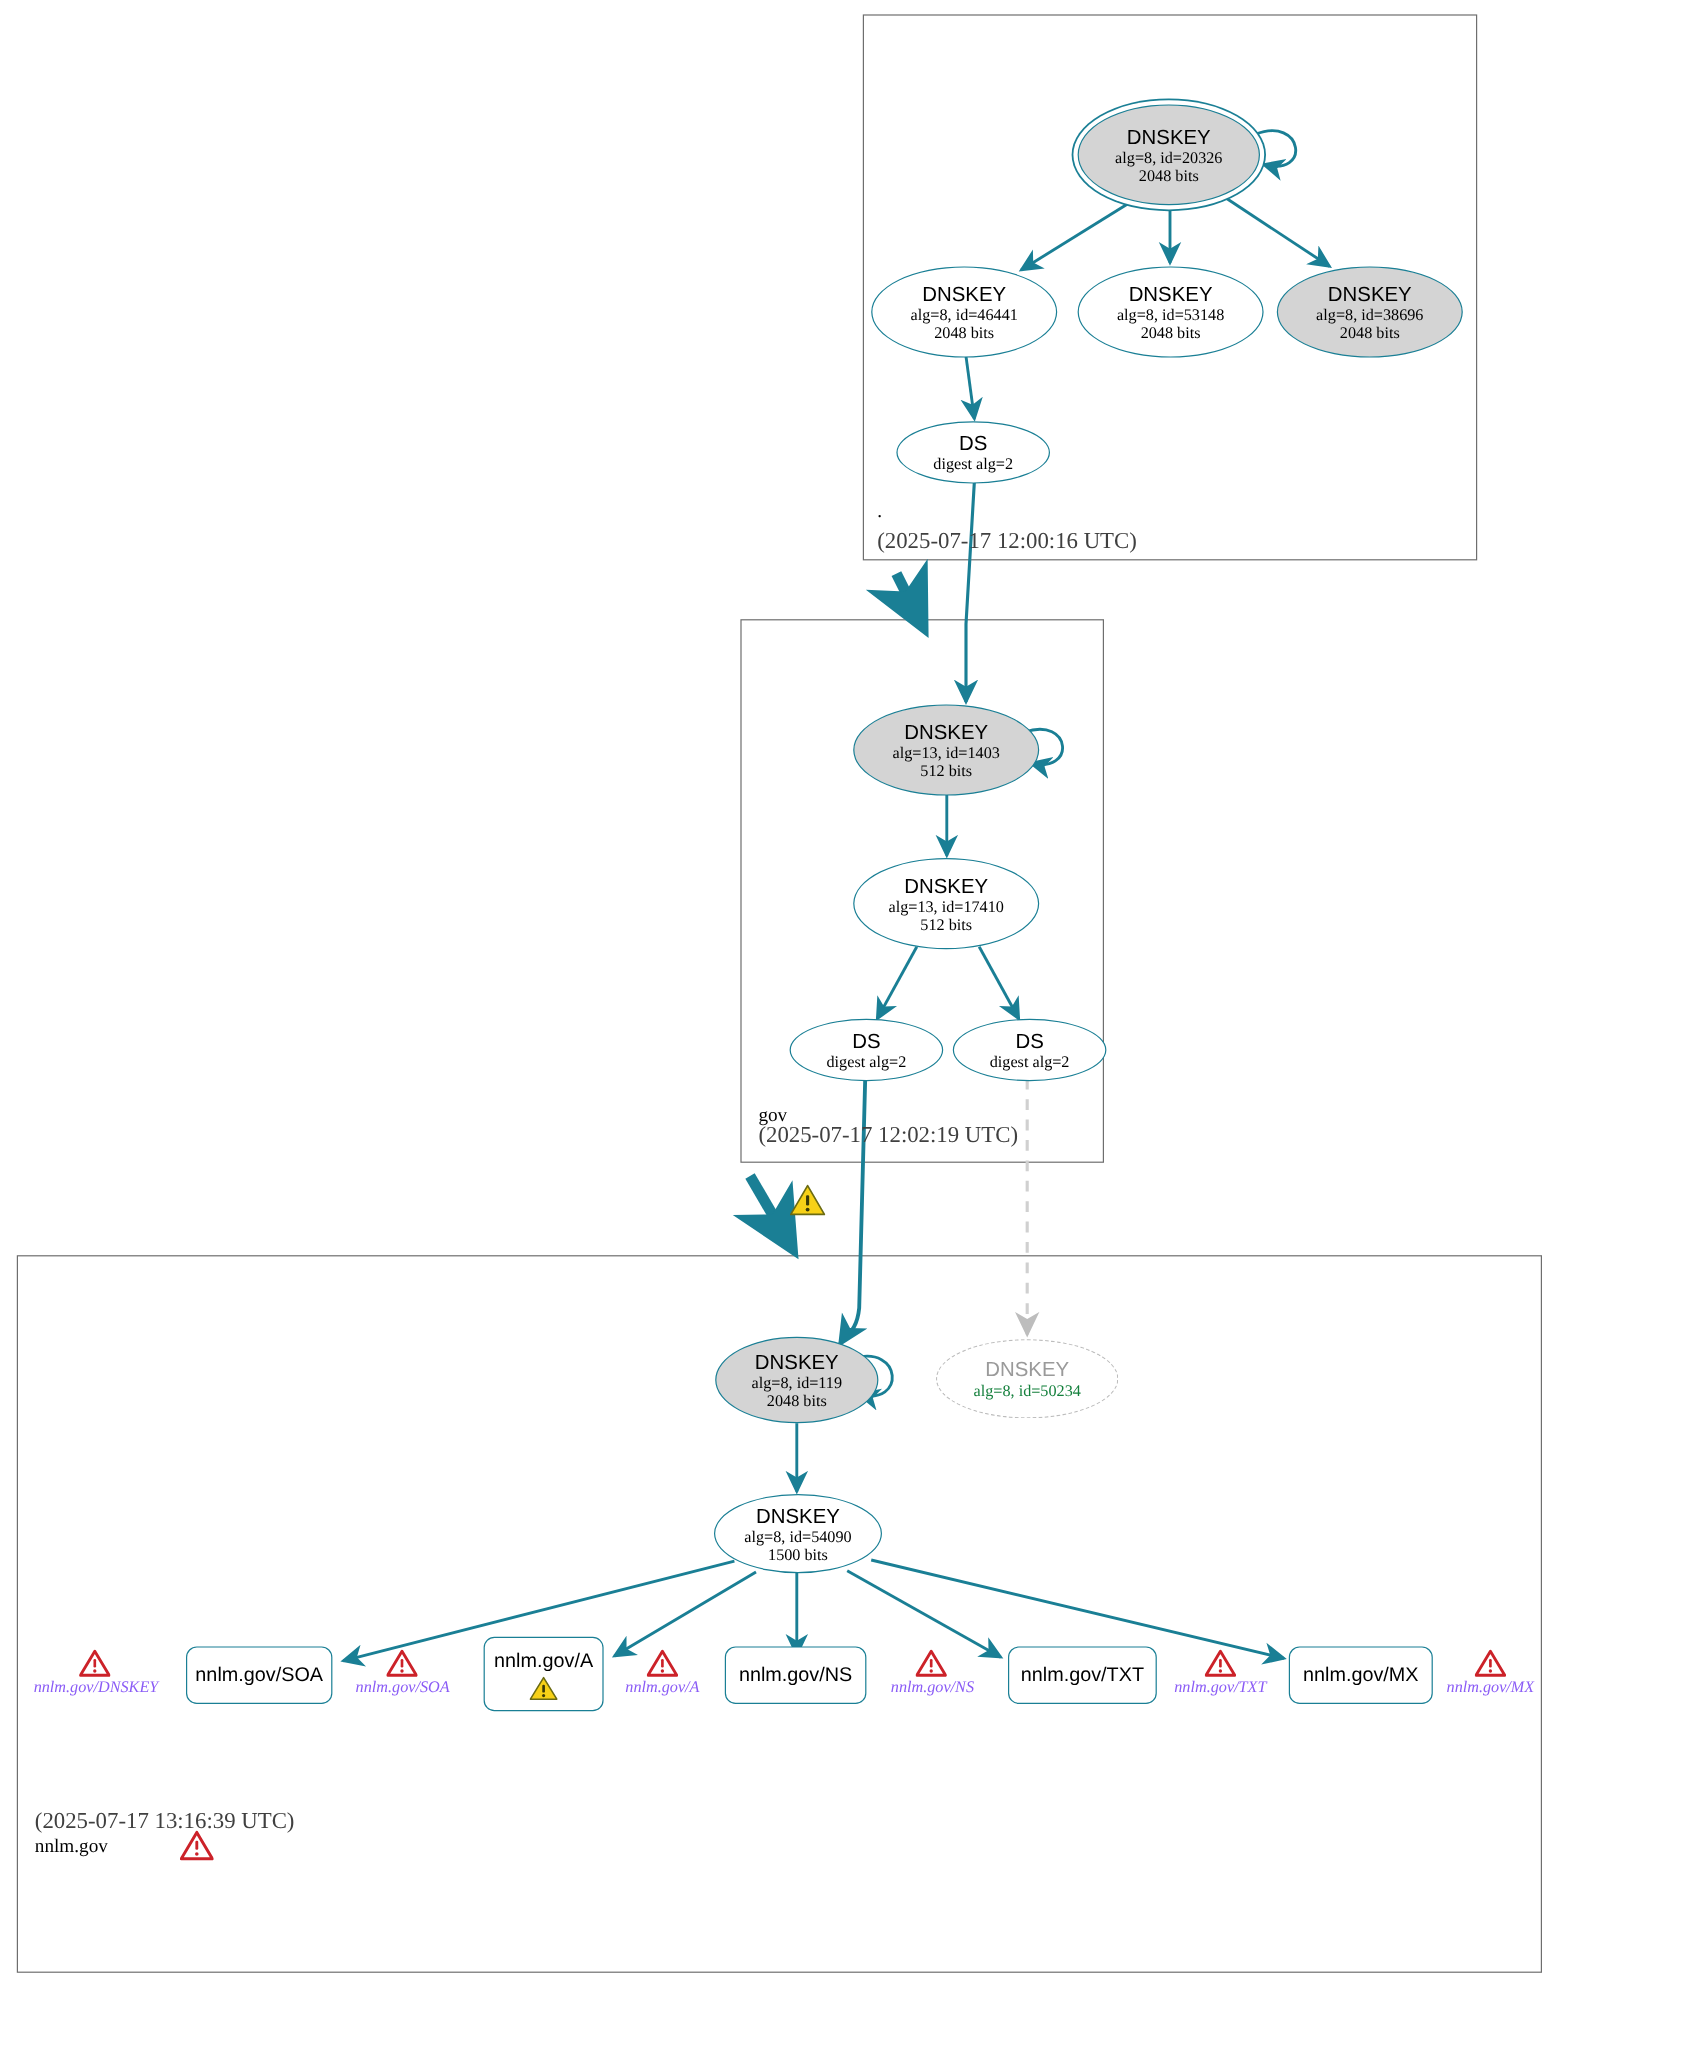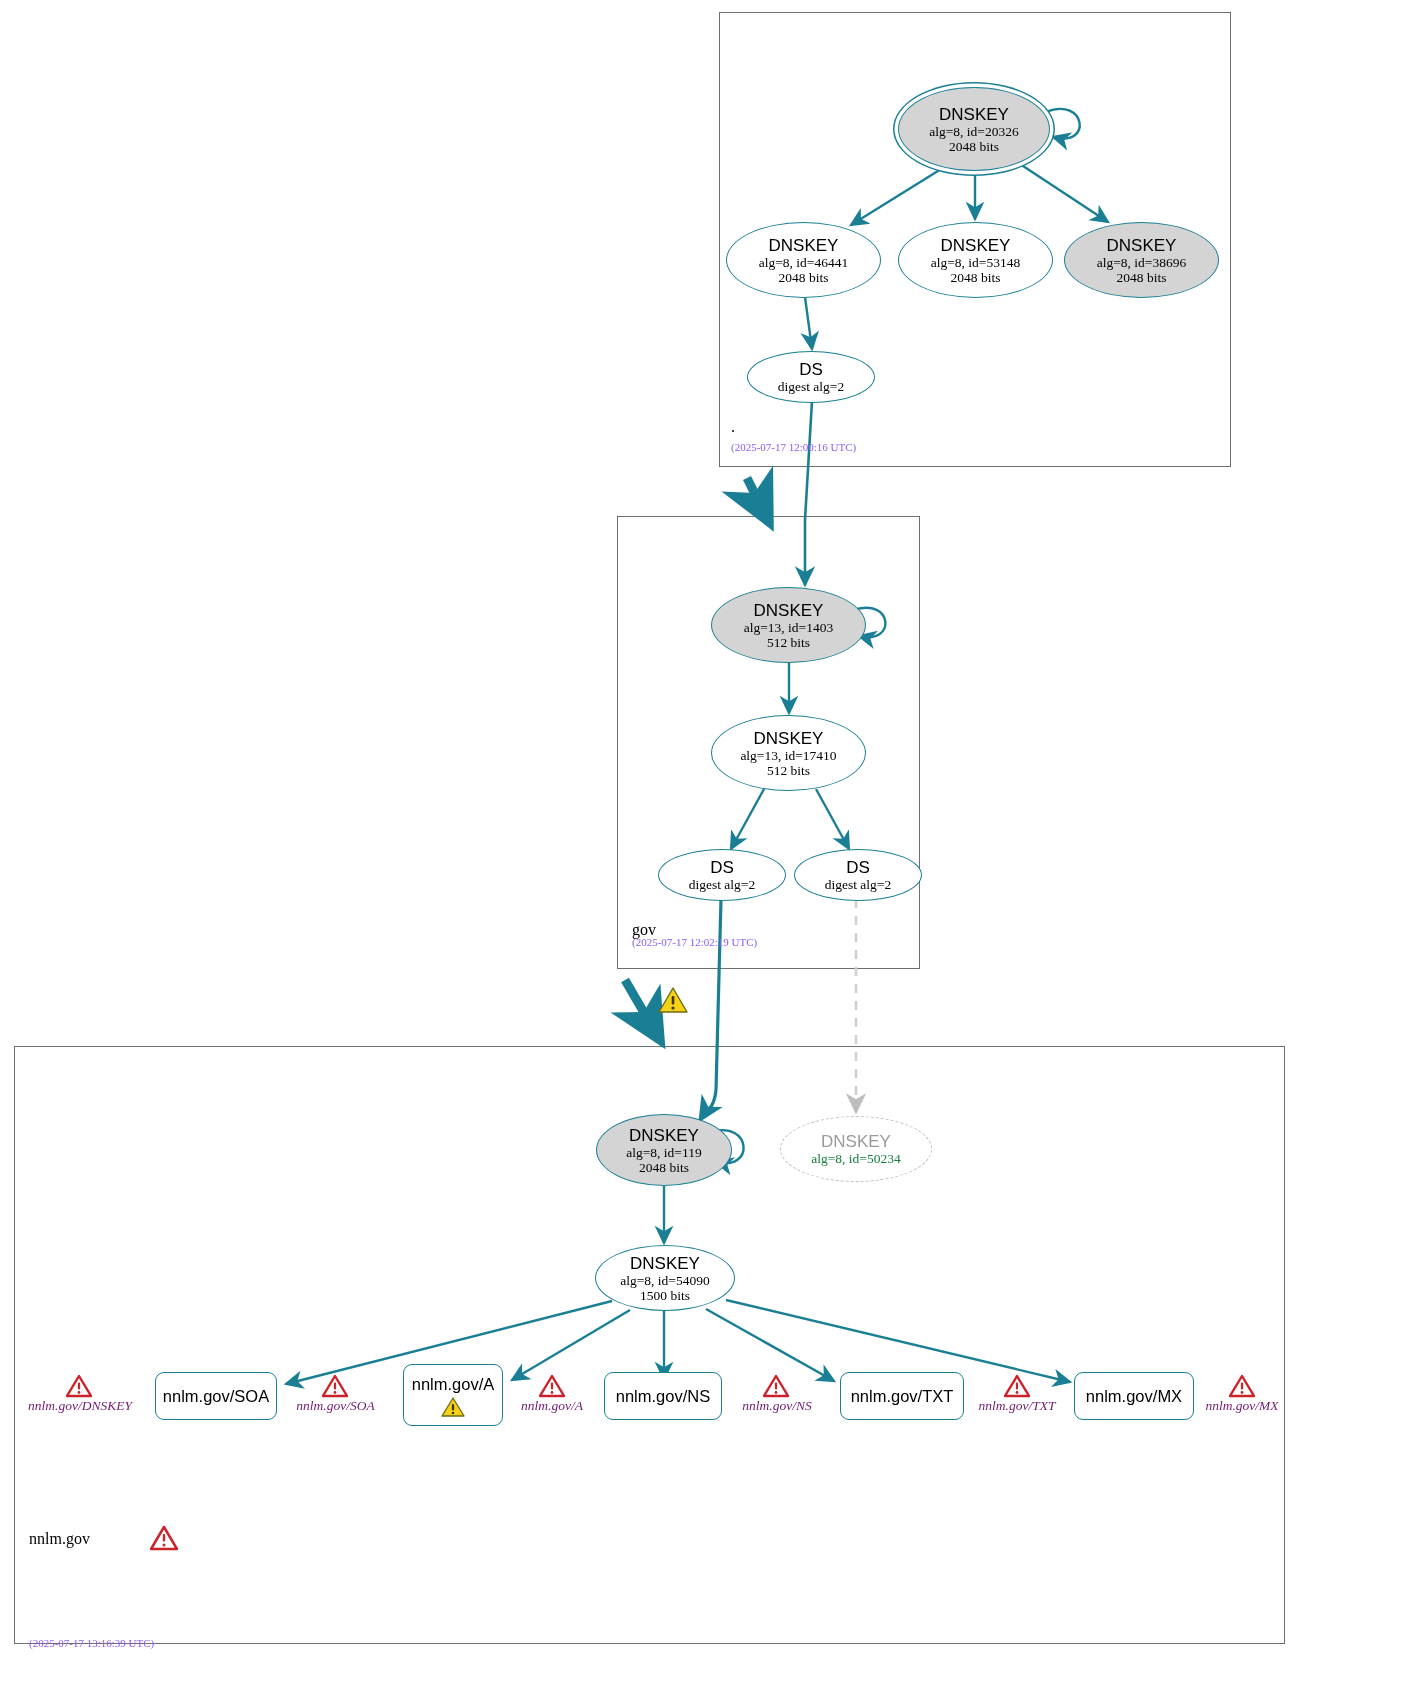--- a/index.html
+++ b/index.html
@@ -31,25 +31,25 @@
     position:absolute;box-sizing:border-box;
     border:1.6px solid #1a7f95;border-radius:9px;background:#fff;
     display:flex;align-items:center;justify-content:center;
     font-family:"Liberation Sans",sans-serif;font-size:16.5px;color:#000;
   }
   .rrbox.warn{flex-direction:column;justify-content:center;padding-top:2px;}
 
   
   .zone{position:absolute;box-sizing:border-box;border:1.2px solid #6e6e6e;background:transparent;}
   .zlabel{position:absolute;font-size:16px;color:#000;white-space:nowrap;}
-  .zstamp{position:absolute;font-size:11px;color:#8b5cf6;white-space:nowrap;}
+  .zstamp{position:absolute;font-size:19px;color:#404040;white-space:nowrap;}
 
   
   .errlabel{
-    position:absolute;font-style:italic;font-size:13.5px;color:#701a75;white-space:nowrap;text-align:center;
+    position:absolute;font-style:italic;font-size:13.5px;color:#8b5cf6;white-space:nowrap;text-align:center;
   }
   .erricon{position:absolute;}
   .warnicon{position:absolute;}
 </style>
 </head>
 <body>
 
 <div id="canvas">
 
   <div class="zone" style="left:719px;top:12px;width:512px;height:455px;"></div>
@@ -267,15 +267,15 @@
   <div class="errlabel" style="left:1196px;top:1398px;width:92px;">nnlm.gov/MX</div>
 
   <div class="zlabel" style="left:29px;top:1530px;">nnlm.gov</div>
   <div class="erricon" style="left:150px;top:1525px;width:28px;height:26px;">
     <svg width="28" height="26" viewBox="0 0 28 26">
       <path d="M14,2 L27,24 L1,24 Z" fill="#ffffff" stroke="#cc2229" stroke-width="2.5" stroke-linejoin="round"></path>
       <rect x="12.8" y="9" width="2.4" height="7.5" fill="#cc2229" rx="1"></rect>
       <circle cx="14" cy="20" r="1.5" fill="#cc2229"></circle>
     </svg>
   </div>
-  <div class="zstamp" style="left:29px;top:1637px;">(2025-07-17 13:16:39 UTC)</div>
+  <div class="zstamp" style="left:29px;top:1507px;">(2025-07-17 13:16:39 UTC)</div>
 
 </div>
 
 </body></html>

